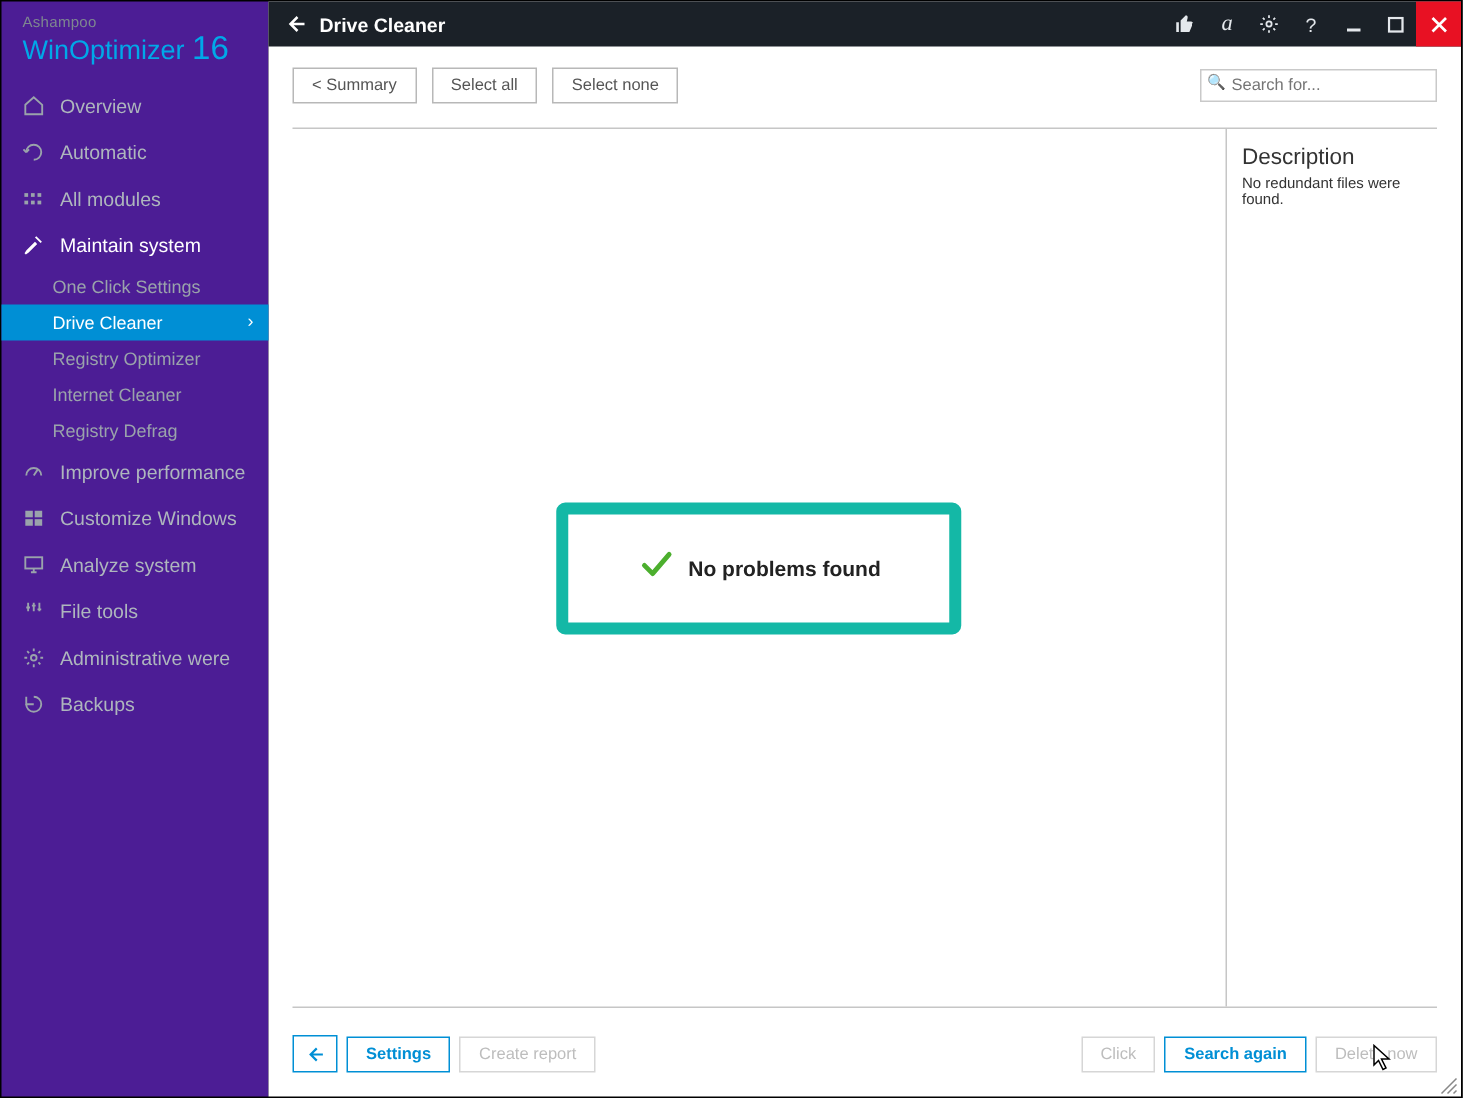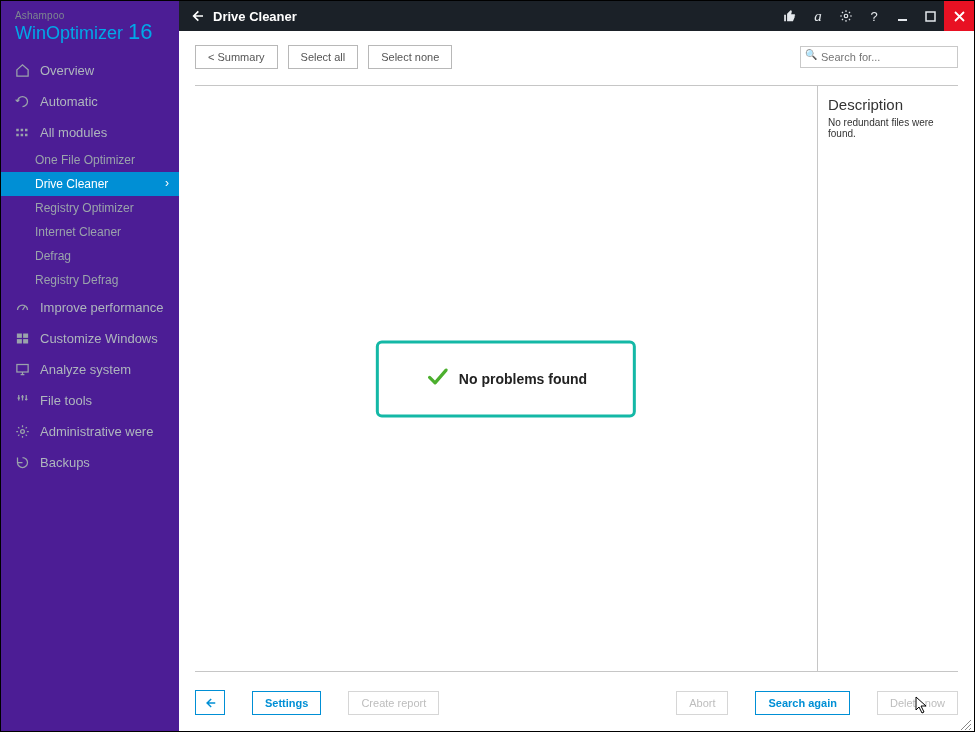--- a/index.html
+++ b/index.html
@@ -42,27 +42,27 @@
   .search-box { position: relative; }
   .search-box::before { content: "🔍"; position: absolute; left: 5px; top: 3px; font-size: 10px; color: #9b9b9b; }
   
   
   .content { flex: 1; display: flex; margin: 14px 16px 0 16px; border-top: 1px solid #c6c6c6; }
   .results { flex: 1; border-right: 1px solid #c6c6c6; position: relative; }
   .desc-panel { width: 140px; padding: 10px 6px 0 10px; }
   .desc-title { font-size: 15px; color: #333; margin-bottom: 4px; }
   .desc-text { font-size: 10px; color: #333; }
   
-  .msg-box { position: absolute; left: 50%; top: 50%; transform: translate(-50%, -50%); border: 3px solid #14b8a6; border-radius: 6px; padding: 22px 46px; display: flex; align-items: center; gap: 8px;}
+  .msg-box { position: absolute; left: 50%; top: 50%; transform: translate(-50%, -50%); border: 8px solid #14b8a6; border-radius: 6px; padding: 22px 46px; display: flex; align-items: center; gap: 8px;}
   .check { color: #4caf2e; font-size: 20px; }
   .check svg { width:26px; height:22px;}
   .msg-text { font-size: 14px; font-weight: 700; color: #222; }
   
   
-  .footer { height: 50px; border-top: 1px solid #c6c6c6; margin: 0 16px 10px 16px; padding-top: 12px; display: flex; align-items: center; gap: 27px; position:relative;}
+  .footer { height: 50px; border-top: 1px solid #c6c6c6; margin: 0 16px 10px 16px; padding-top: 12px; display: flex; align-items: center; gap: 6px; position:relative;}
   .footer .spacer { flex: 1; }
   .btn-icon { border: 1px solid #008fd5; color: #008fd5; width: 30px; height: 25px; display:flex;align-items:center;justify-content:center;cursor:pointer;font-size:14px;font-weight:bold;}
   .cursor { position:absolute; right: 28px; bottom: 4px; font-size:14px; pointer-events:none;}
   .resize-grip { position:absolute; right:-14px; bottom:-8px; width:12px;height:12px; }
   .resize-grip svg { width:12px;height:12px;}
 </style>
 </head>
 <body>
 
 <div class="app">
@@ -98,25 +98,32 @@
               <rect x="2" y="6" width="4" height="4"></rect>
               <rect x="9" y="6" width="4" height="4"></rect>
               <rect x="16" y="6" width="4" height="4"></rect>
               <rect x="2" y="14" width="4" height="4"></rect>
               <rect x="9" y="14" width="4" height="4"></rect>
               <rect x="16" y="14" width="4" height="4"></rect>
             </svg>
           </span>
         <span>All modules</span>
       </div>
-      <div class="nav-sub">One File Optimizer</div>
+      <div class="nav-item selected">
+        <span class="nav-icon">
+            <svg viewBox="0 0 24 24" fill="none" stroke="#fff" stroke-width="2">
+              <path d="M14 3 L20 9 M14 9 L5 18 L3 21 L6 19 L15 10"></path>
+            </svg>
+          </span>
+        <span>Maintain system</span>
+      </div>
+      <div class="nav-sub">One Click Settings</div>
       <div class="nav-sub active">Drive Cleaner</div>
       <div class="nav-sub">Registry Optimizer</div>
       <div class="nav-sub">Internet Cleaner</div>
-      <div class="nav-sub">Defrag</div>
       <div class="nav-sub">Registry Defrag</div>
       <div class="nav-item">
         <span class="nav-icon">
             <svg viewBox="0 0 24 24" fill="none" stroke="#9aa3ab" stroke-width="2">
               <path d="M4 16 A8 8 0 0 1 20 16"></path>
               <path d="M12 16 L16 10"></path>
             </svg>
           </span>
         <span>Improve performance</span>
       </div>
@@ -236,21 +243,21 @@
 
     <div class="footer">
       <div class="btn-icon">
         <svg width="14" height="14" viewBox="0 0 24 24" fill="none" stroke="#008fd5" stroke-width="2.5">
             <path d="M14 5 L7 12 L14 19 M7 12 H21"></path>
           </svg>
       </div>
       <button class="btn primary" style="font-weight:600;">Settings</button>
       <button class="btn disabled">Create report</button>
       <div class="spacer"></div>
-      <button class="btn disabled">Abort</button>
+      <button class="btn disabled">Click</button>
       <button class="btn primary" style="font-weight:600;">Search again</button>
       <button class="btn disabled">Delete now</button>
       <span class="cursor">
         <svg width="16" height="18" viewBox="0 0 16 18">
             <path d="M2 1 L2 14 L5 11 L8 17 L10 16 L7 10 L12 10 Z" fill="#fff" stroke="#000" stroke-width="1"></path>
           </svg>
       </span>
       <span class="resize-grip">
         <svg viewBox="0 0 12 12">
             <path d="M11 1 L1 11 M11 5 L5 11 M11 9 L9 11" stroke="#888" stroke-width="1"></path>

